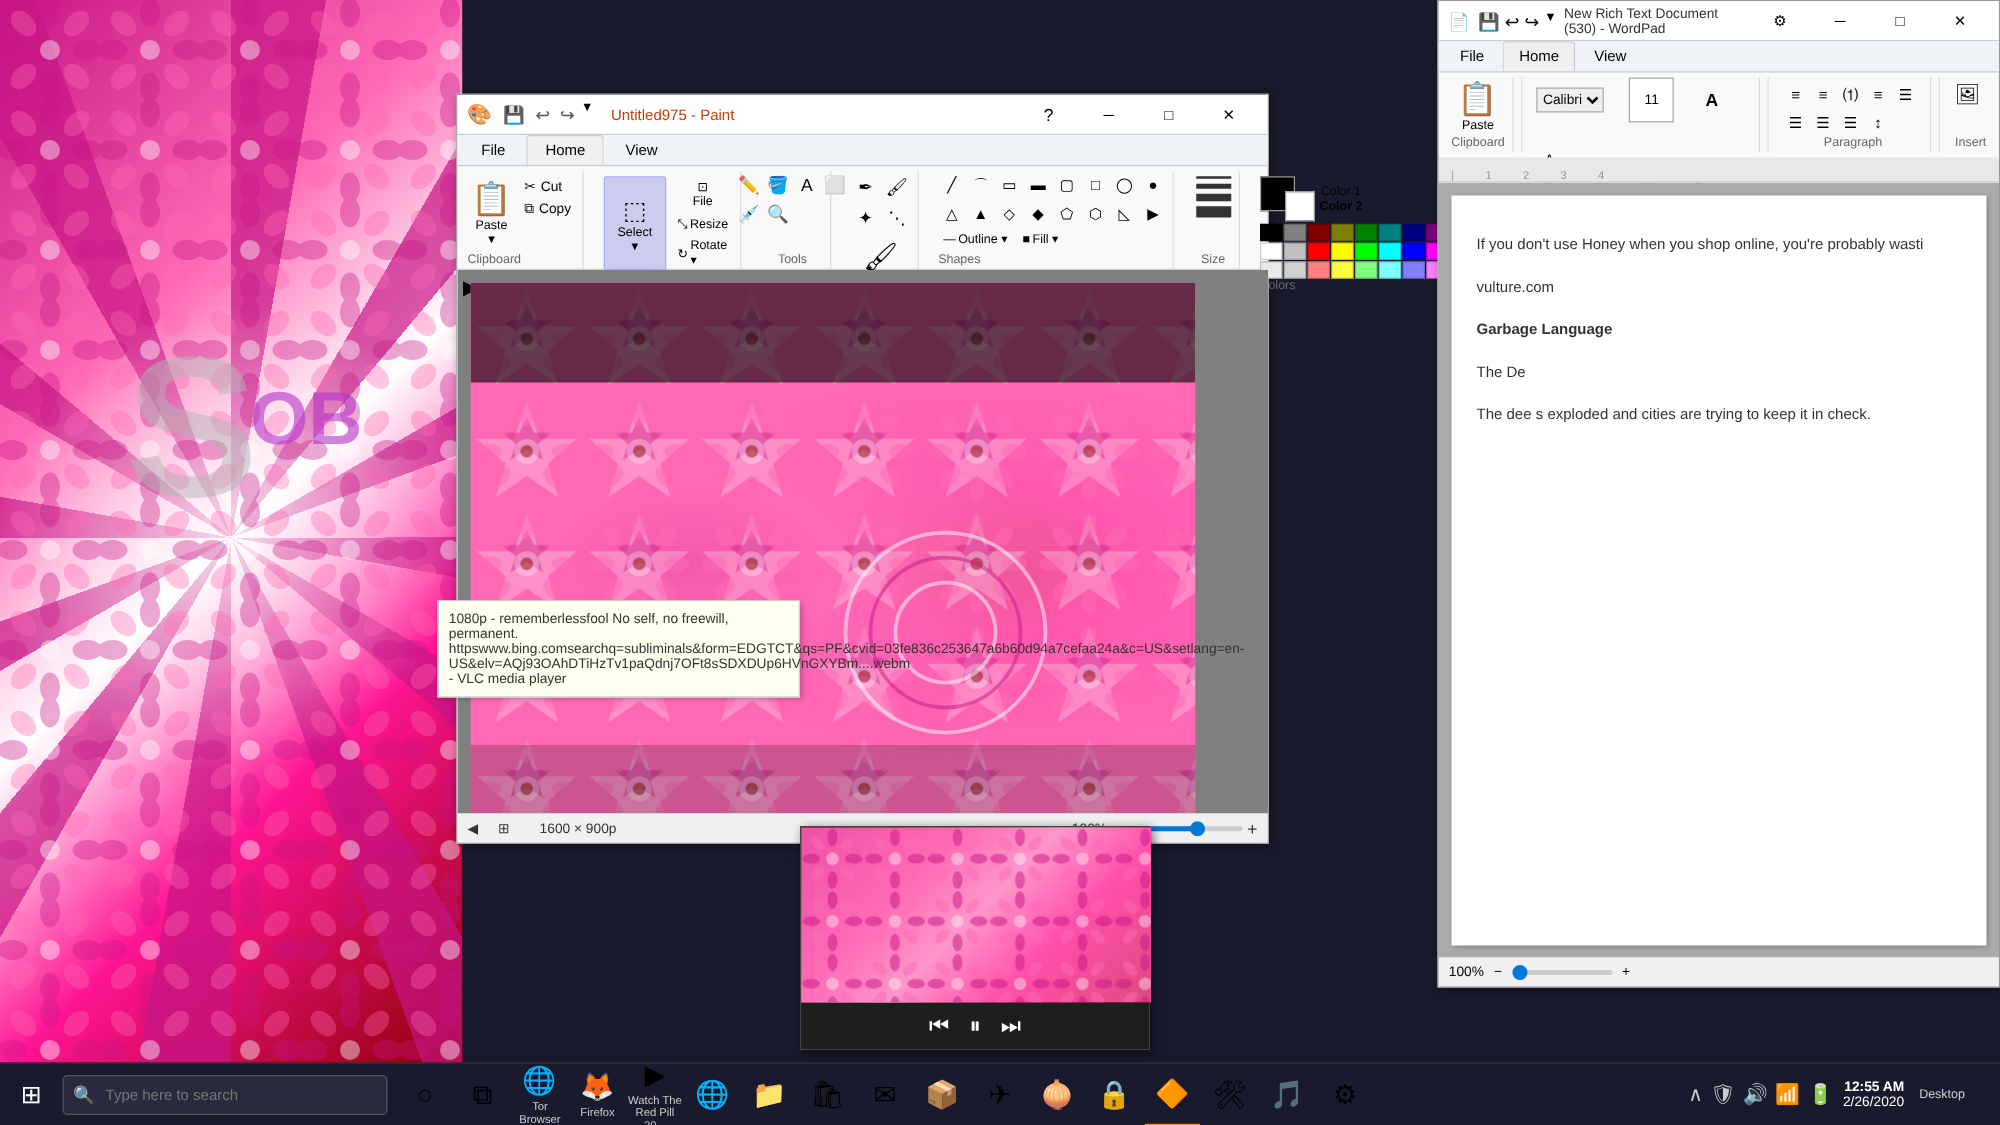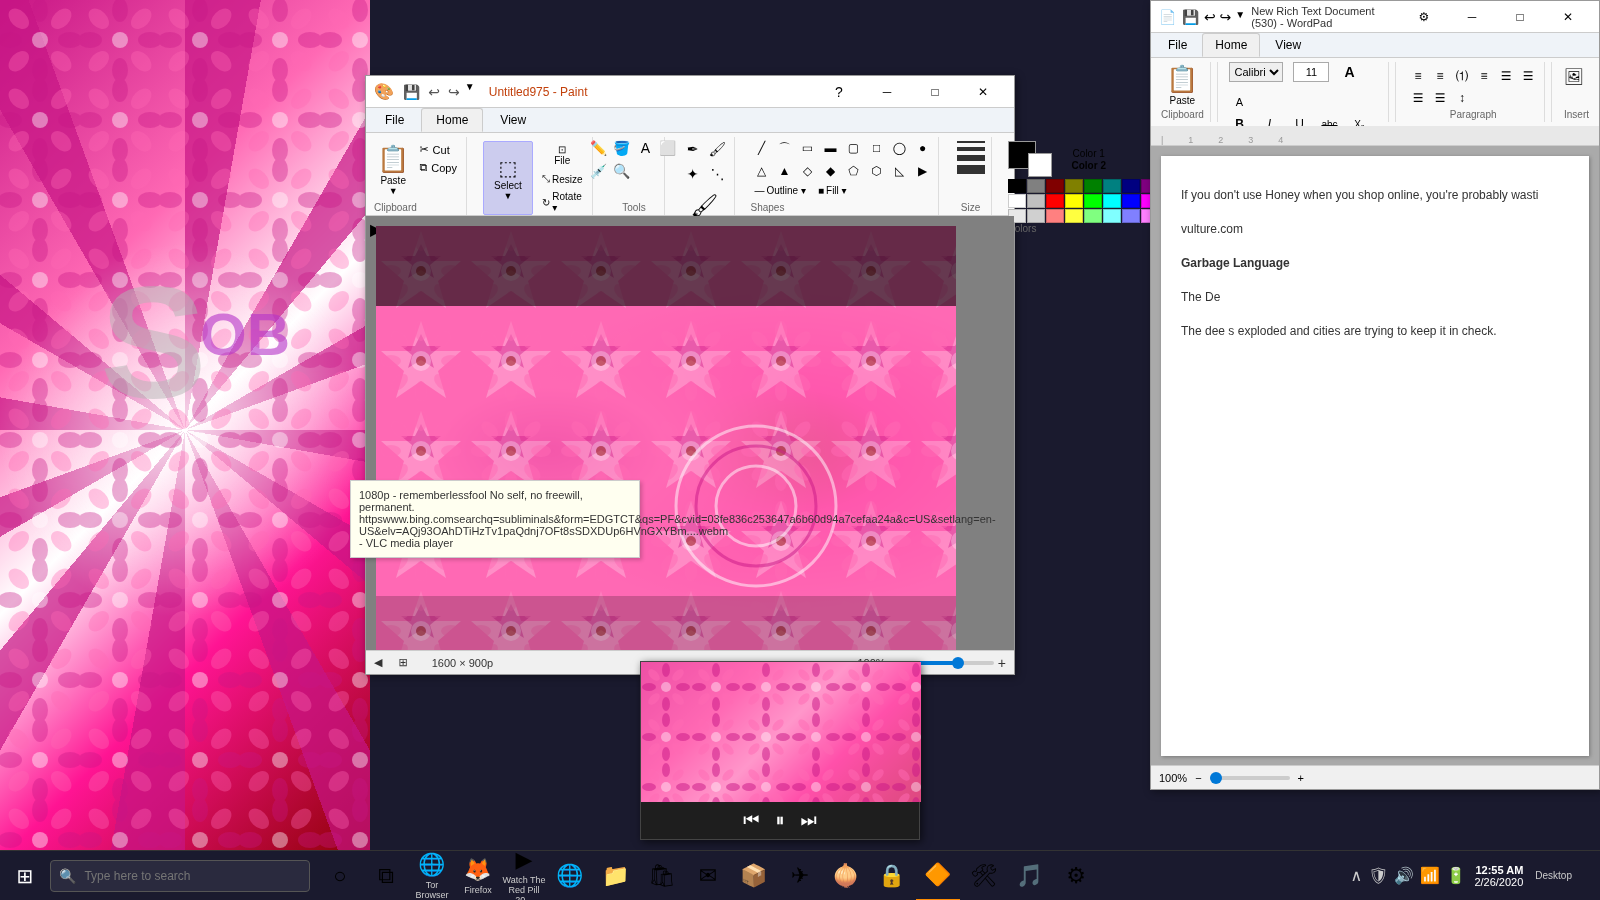--- a/index.html
+++ b/index.html
@@ -134,21 +134,21 @@
     
     .size-section { display: flex; flex-direction: column; align-items: center; border-right: 1px solid #ddd; padding: 0 6px; }
     .size-options { display: flex; flex-direction: column; gap: 4px; margin-top: 4px; }
     .size-line { width: 28px; height: 2px; background: #333; cursor: pointer; }
     .size-line.s2 { height: 4px; }
     .size-line.s3 { height: 6px; }
     .size-line.s4 { height: 9px; }
 
     
     .colors-section { display: flex; flex-direction: column; padding: 0 4px; }
-    .colors-top { display: flex; gap: 20px; align-items: center; margin-top: 4px; }
+    .colors-top { display: flex; gap: 4px; align-items: center; margin-top: 4px; }
     .color-active-area { display: flex; position: relative; width: 44px; height: 36px; }
     .color-box-1 { width: 28px; height: 28px; background: #000; border: 1px solid #999; position: absolute; top: 0; left: 0; }
     .color-box-2 { width: 24px; height: 24px; background: #fff; border: 1px solid #999; position: absolute; bottom: 0; right: 0; }
     .colors-grid { display: grid; grid-template-columns: repeat(14, 18px); gap: 1px; margin-top: 2px; }
     .color-swatch { width: 18px; height: 14px; border: 1px solid rgba(0,0,0,0.2); cursor: pointer; }
 
     
     .paint-canvas-area {
       flex: 1; background: #808080; overflow: auto; position: relative;
       display: flex; align-items: flex-start; justify-content: flex-start;
@@ -201,23 +201,23 @@
     .wordpad-ribbon-content {
       display: flex; align-items: stretch; padding: 4px; gap: 4px; height: 68px;
     }
     .wp-section { display: flex; flex-direction: column; border-right: 1px solid #ddd; padding: 0 6px; }
     .wp-section:last-child { border-right: none; }
     .wp-section-label { font-size: 10px; color: #666; margin-top: auto; padding-bottom: 2px; text-align: center; }
     .wp-paste-btn { display: flex; flex-direction: column; align-items: center; font-size: 10px; cursor: pointer; padding: 2px 4px; }
     .wp-paste-icon { font-size: 26px; }
 
     
-    .wp-font-row { display: flex; gap: 10px; align-items: center; flex-wrap: wrap; }
+    .wp-font-row { display: flex; gap: 20px; align-items: center; flex-wrap: wrap; }
     .wp-font-select { height: 20px; font-size: 11px; border: 1px solid #aaa; }
-    .wp-size-input { width: 36px; height: 20px; font-size: 11px; border: 1px solid #aaa; text-align: center; }
+    .wp-size-input { width: 36px; height: 36px; font-size: 11px; border: 1px solid #aaa; text-align: center; }
     .wp-format-btn { width: 20px; height: 20px; font-size: 12px; border: 1px solid transparent; cursor: pointer; background: transparent; display: flex; align-items: center; justify-content: center; }
 
     
     .wordpad-ruler { height: 20px; background: #e8e8e8; border-bottom: 1px solid #ccc; position: relative; }
     .ruler-marks { width: 100%; height: 100%; display: flex; align-items: flex-end; padding: 0 10px; }
 
     
     .wordpad-doc {
       flex: 1; background: #aaa; overflow-y: auto; padding: 10px; display: flex; justify-content: center;
     }

